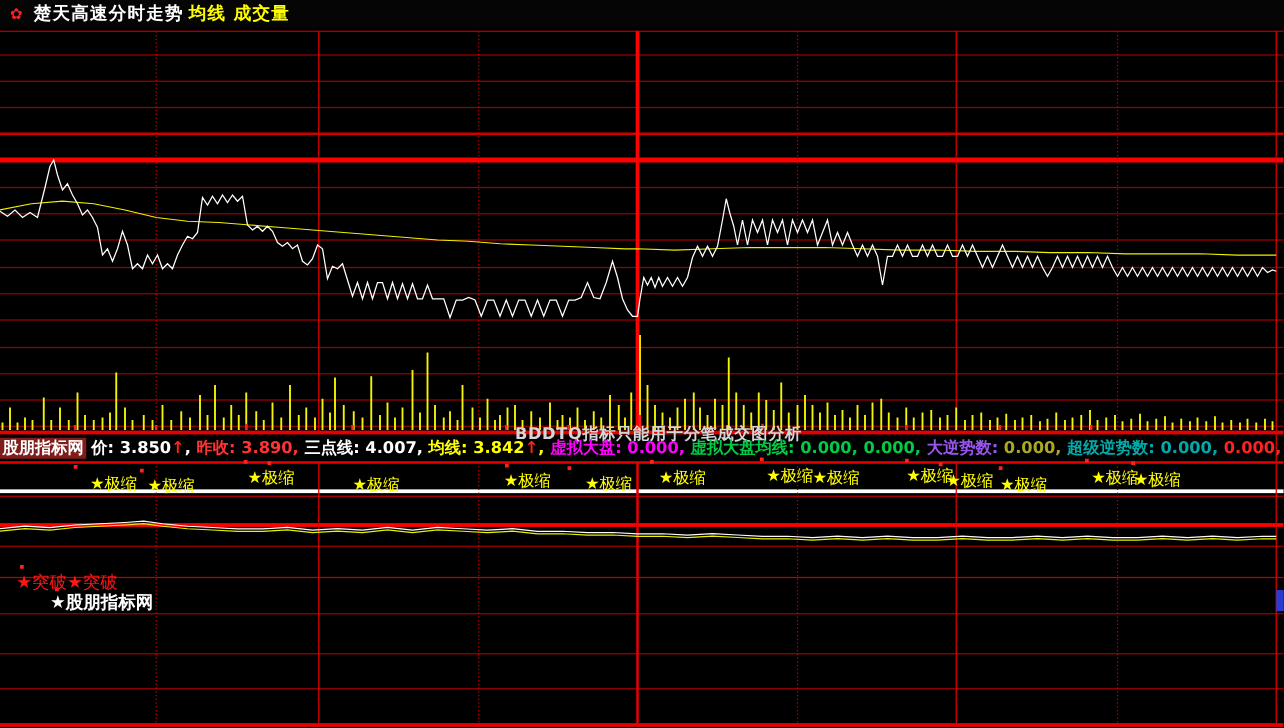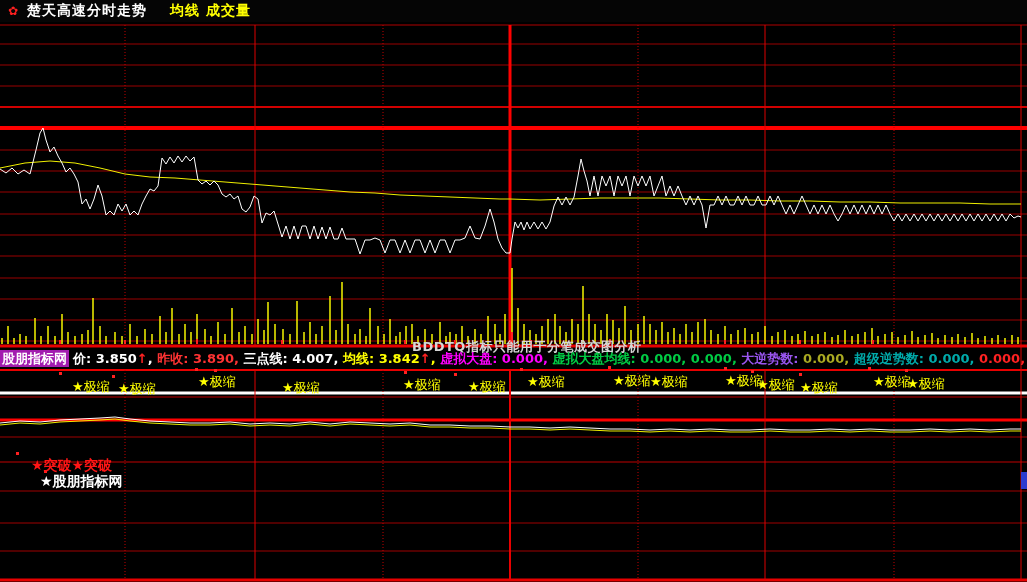--- a/index.html
+++ b/index.html
@@ -3,28 +3,28 @@
 <meta charset="utf-8">
 <style>
   html,body{margin:0;padding:0;background:#000;}
   body{width:1027px;height:582px;position:relative;overflow:hidden;
        font-family:"DejaVu Sans","Liberation Sans",sans-serif;}
   #chart-svg{position:absolute;left:0;top:0;z-index:1;}
   .overlay{position:absolute;z-index:2;}
   .titlebar{left:0;top:0;width:1027px;height:22px;background:#050505;display:flex;align-items:center;}
   .app-icon{color:#ff2020;font-size:12px;margin:0 9px 0 8px;line-height:22px;}
   .title-main{color:#ffffff;font-size:14px;font-weight:bold;letter-spacing:1px;}
-  .title-sub{color:#ffff00;font-size:14px;font-weight:bold;letter-spacing:1px;margin-left:23px;}
+  .title-sub{color:#ffff00;font-size:14px;font-weight:bold;letter-spacing:1px;margin-left:4px;}
   .watermark{left:412px;top:338px;color:#d6d6d6;font-size:13px;font-weight:bold;letter-spacing:0.5px;white-space:nowrap;}
   .statusrow{left:0;top:350px;width:1027px;height:18px;white-space:nowrap;overflow:hidden;
              font-size:13px;font-weight:bold;line-height:17px;}
-  .badge{display:inline-block;background:#a21caf;color:#ffffff;padding:0 2px;margin-right:4px;}
+  .badge{display:inline-block;background:#7f1d1d;color:#ffffff;padding:0 2px;margin-right:4px;}
   .jix{position:absolute;z-index:2;color:#ffff00;font-size:13px;font-weight:normal;white-space:nowrap;}
   .reddot{position:absolute;z-index:2;width:3px;height:3px;background:#ff2020;}
-  .bo-label{left:13px;top:457px;color:#ff1515;font-size:14px;font-weight:bold;white-space:nowrap;margin-left:18px;}
+  .bo-label{left:13px;top:457px;color:#ff1515;font-size:14px;font-weight:normal;white-space:nowrap;}
   .sweep-label{left:40px;top:473px;color:#ffffff;font-size:14px;font-weight:bold;white-space:nowrap;}
   .bluefrag{left:1021px;top:472px;width:6px;height:17px;background:#2b3bd0;}
 </style>
 </head>
 <body>
 
 <svg id="chart-svg" width="1027" height="582">
     <rect x="0" y="24.5" width="1027" height="1" fill="#b00000"></rect>
     <rect x="0" y="43.5" width="1027" height="1" fill="#990000"></rect>
     <rect x="0" y="64.5" width="1027" height="1" fill="#990000"></rect>

